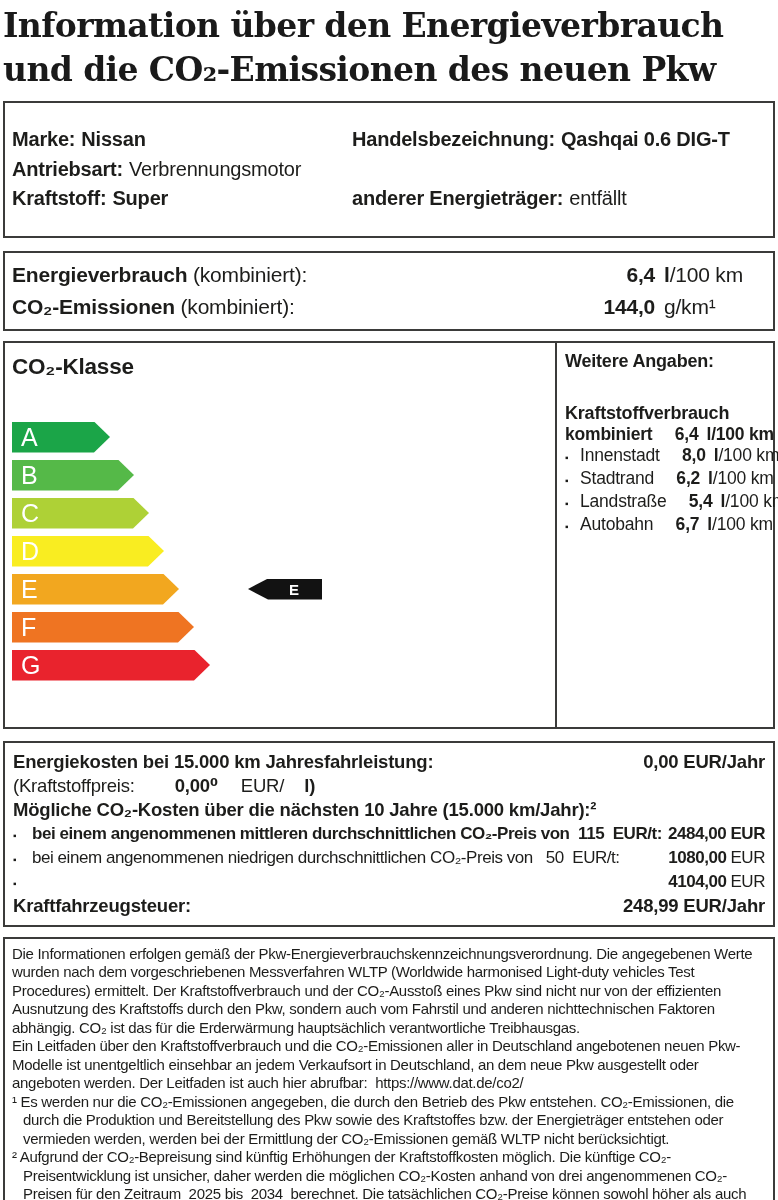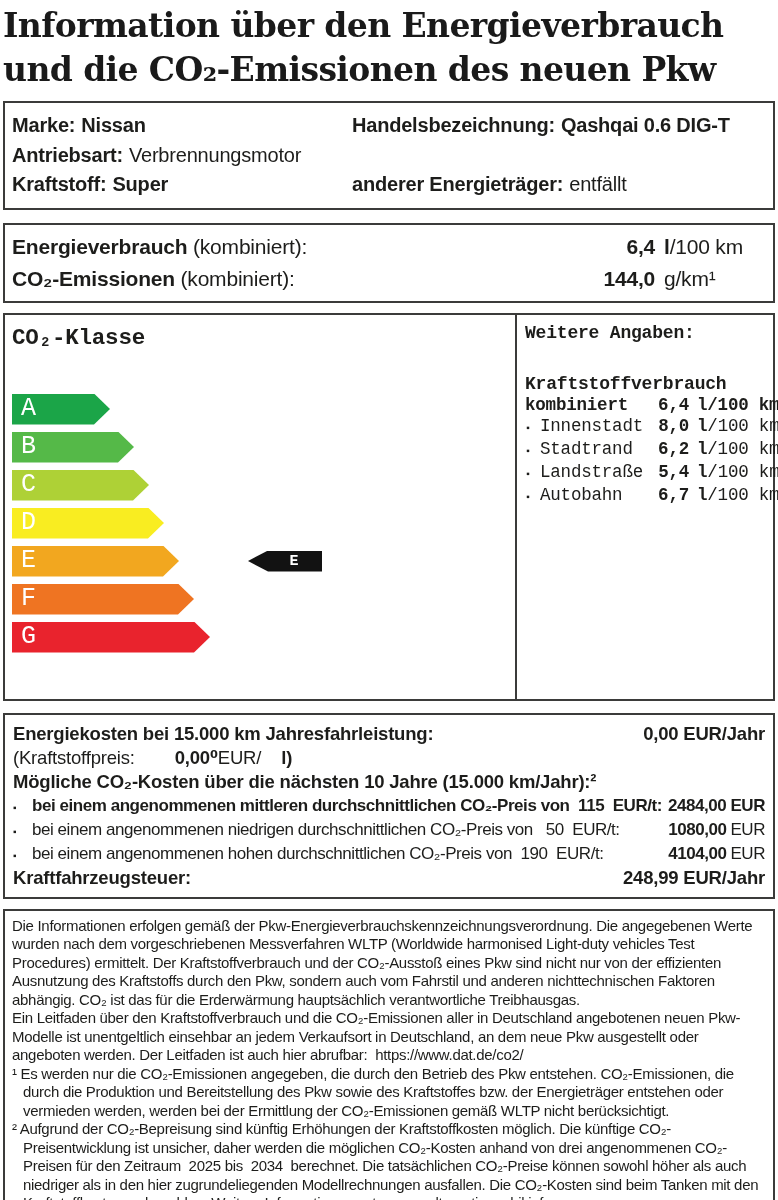--- a/index.html
+++ b/index.html
@@ -7,59 +7,59 @@
   body { font-family:"Liberation Sans","DejaVu Sans",sans-serif; color:#1d1d1b; background:#fff; }
   .page { padding:0 3px; }
   b,.b { font-weight:bold; }
 
   .main-title { font-family:"DejaVu Serif","Liberation Serif",serif; font-weight:bold;
     font-size:33px; line-height:44px; letter-spacing:-0.6px; padding-top:4px; white-space:nowrap; color:#1a1a1a; }
 
   .box { border:2px solid #3b3b3a; }
 
   
-  .box1 { margin-top:9px; padding:8px 7px; font-size:20px; line-height:29.5px; letter-spacing:-0.2px; }
+  .box1 { margin-top:9px; padding:22px 7px; font-size:20px; line-height:29.5px; letter-spacing:-0.2px; }
   .b1row { display:grid; grid-template-columns:340px 1fr; }
   .b1cell { white-space:nowrap; }
   .lbl { font-weight:bold; margin-right:6px; }
 
   
   .box2 { margin-top:13px; padding:6px 7px; font-size:21px; line-height:32px; letter-spacing:-0.2px; }
   .vrow { display:flex; align-items:baseline;justify-content:center; }
   .vnum { margin-left:auto; font-weight:bold; text-align:right; }
   .vunit { width:102px; margin-left:9px; white-space:nowrap; }
 
   
-  .box3 { margin-top:10px; display:flex; height:388px;font-family:Liberation Mono, monospace; }
+  .box3 { margin-top:10px; display:flex; height:388px; }
   .box3-left { flex:1; padding:8px 7px; position:relative; }
   .co2k-h { font-size:22.5px; font-weight:bold; line-height:31px; letter-spacing:-0.2px; }
   .co2k-sub { font-size:22.5px; line-height:31px; letter-spacing:-0.3px; }
   .arrows { margin-top:40px; position:relative; }
   .bar { height:31px; margin-bottom:7px; color:#fff; font-size:25px; line-height:30px;
     clip-path:polygon(0 0, calc(100% - 16px) 0, 100% 50%, calc(100% - 16px) 100%, 0 100%); }
   .bar span { margin-left:9px; }
   .marker { position:absolute; left:236px; top:157px; width:74px; height:21px; color:#fff;
     clip-path:polygon(0 50%, 20px 0, 100% 0, 100% 100%, 20px 100%);
     font-size:15px; font-weight:bold; line-height:21px; text-align:center; }
   .marker span { padding-left:18px; }
 
-  .box3-right { width:258px; border-left:2px solid #3b3b3a; padding:8px 8px; font-size:17.5px; letter-spacing:-0.2px; }
+  .box3-right { width:218px; border-left:2px solid #3b3b3a; padding:8px 8px; font-size:17.5px; letter-spacing:-0.2px; }
   .wa-h { font-weight:bold; font-size:18px; margin-bottom:31px; }
   .kv-h { font-weight:bold; font-size:18px; line-height:21px; }
   .wa-row { display:grid; grid-template-columns:1fr 46px 76px; line-height:21px; align-items:baseline; }
   .wa-row.bullet { grid-template-columns:15px 1fr 46px 76px; }
   .wa-val { text-align:right; font-weight:bold; }
   .wa-unit { padding-left:8px; white-space:nowrap; }
   .blt { font-size:10px; line-height:21px; }
 
   
   .box4 { margin-top:12px; padding:7px 8px; font-size:18.5px; line-height:24px; letter-spacing:-0.2px; }
   .crow { display:flex; align-items:baseline; }
   .cval { margin-left:auto; font-weight:bold; white-space:nowrap;text-align:center; }
-  .kp .sp1 { margin-left:40px; } .kp .sp2 { margin-left:0; } .kp .sp3 { margin-left:20px; }
+  .kp .sp1 { margin-left:40px; } .kp .sp2 { margin-left:23px; } .kp .sp3 { margin-left:20px; }
   .cbullet { display:flex; align-items:baseline; font-size:17px; letter-spacing:-0.45px; }
   .cbullet .blt { width:19px; font-size:10px; flex:none; }
   .cbullet .txt { white-space:nowrap; }
   .cb-val { margin-left:auto; white-space:nowrap; }
   .cb-val .num { font-weight:bold; }
   .cb-val .eur { margin-left:4px; }
 
   
   .box5 { margin-top:10px; padding:6px 7px; font-size:15px; line-height:18.5px; letter-spacing:-0.3px; }
   .fn { padding-left:11px; text-indent:-11px; }
@@ -172,21 +172,20 @@
       <span class="txt">bei einem angenommenen mittleren durchschnittlichen CO₂-Preis von &nbsp;115&nbsp; EUR/t:</span>
       <span class="cb-val">2484,00 EUR</span>
     </div>
     <div class="cbullet">
       <span class="blt">▪</span>
       <span class="txt">bei einem angenommenen niedrigen durchschnittlichen CO₂-Preis von &nbsp;&nbsp;50&nbsp; EUR/t:</span>
       <span class="cb-val"><span class="num">1080,00</span><span class="eur">EUR</span></span>
     </div>
     <div class="cbullet">
       <span class="blt">▪</span>
-      <span class="txt">bei einem angenommenen hohen durchschnittlichen CO₂-Preis von &nbsp;190&nbsp; EUR/t:</span>
       <span class="cb-val"><span class="num">4104,00</span><span class="eur">EUR</span></span>
     </div>
     <div class="crow">
       <span class="b">Kraftfahrzeugsteuer:</span>
       <span class="cval">248,99 EUR/Jahr</span>
     </div>
   </div>
 
   <div class="box box5">
     <p>Die Informationen erfolgen gemäß der Pkw-Energieverbrauchskennzeichnungsverordnung. Die angegebenen Werte wurden nach dem vorgeschriebenen Messverfahren WLTP (Worldwide harmonised Light-duty vehicles Test Procedures) ermittelt. Der Kraftstoffverbrauch und der CO₂-Ausstoß eines Pkw sind nicht nur von der effizienten Ausnutzung des Kraftstoffs durch den Pkw, sondern auch vom Fahrstil und anderen nichttechnischen Faktoren abhängig. CO₂ ist das für die Erderwärmung hauptsächlich verantwortliche Treibhausgas.</p>

